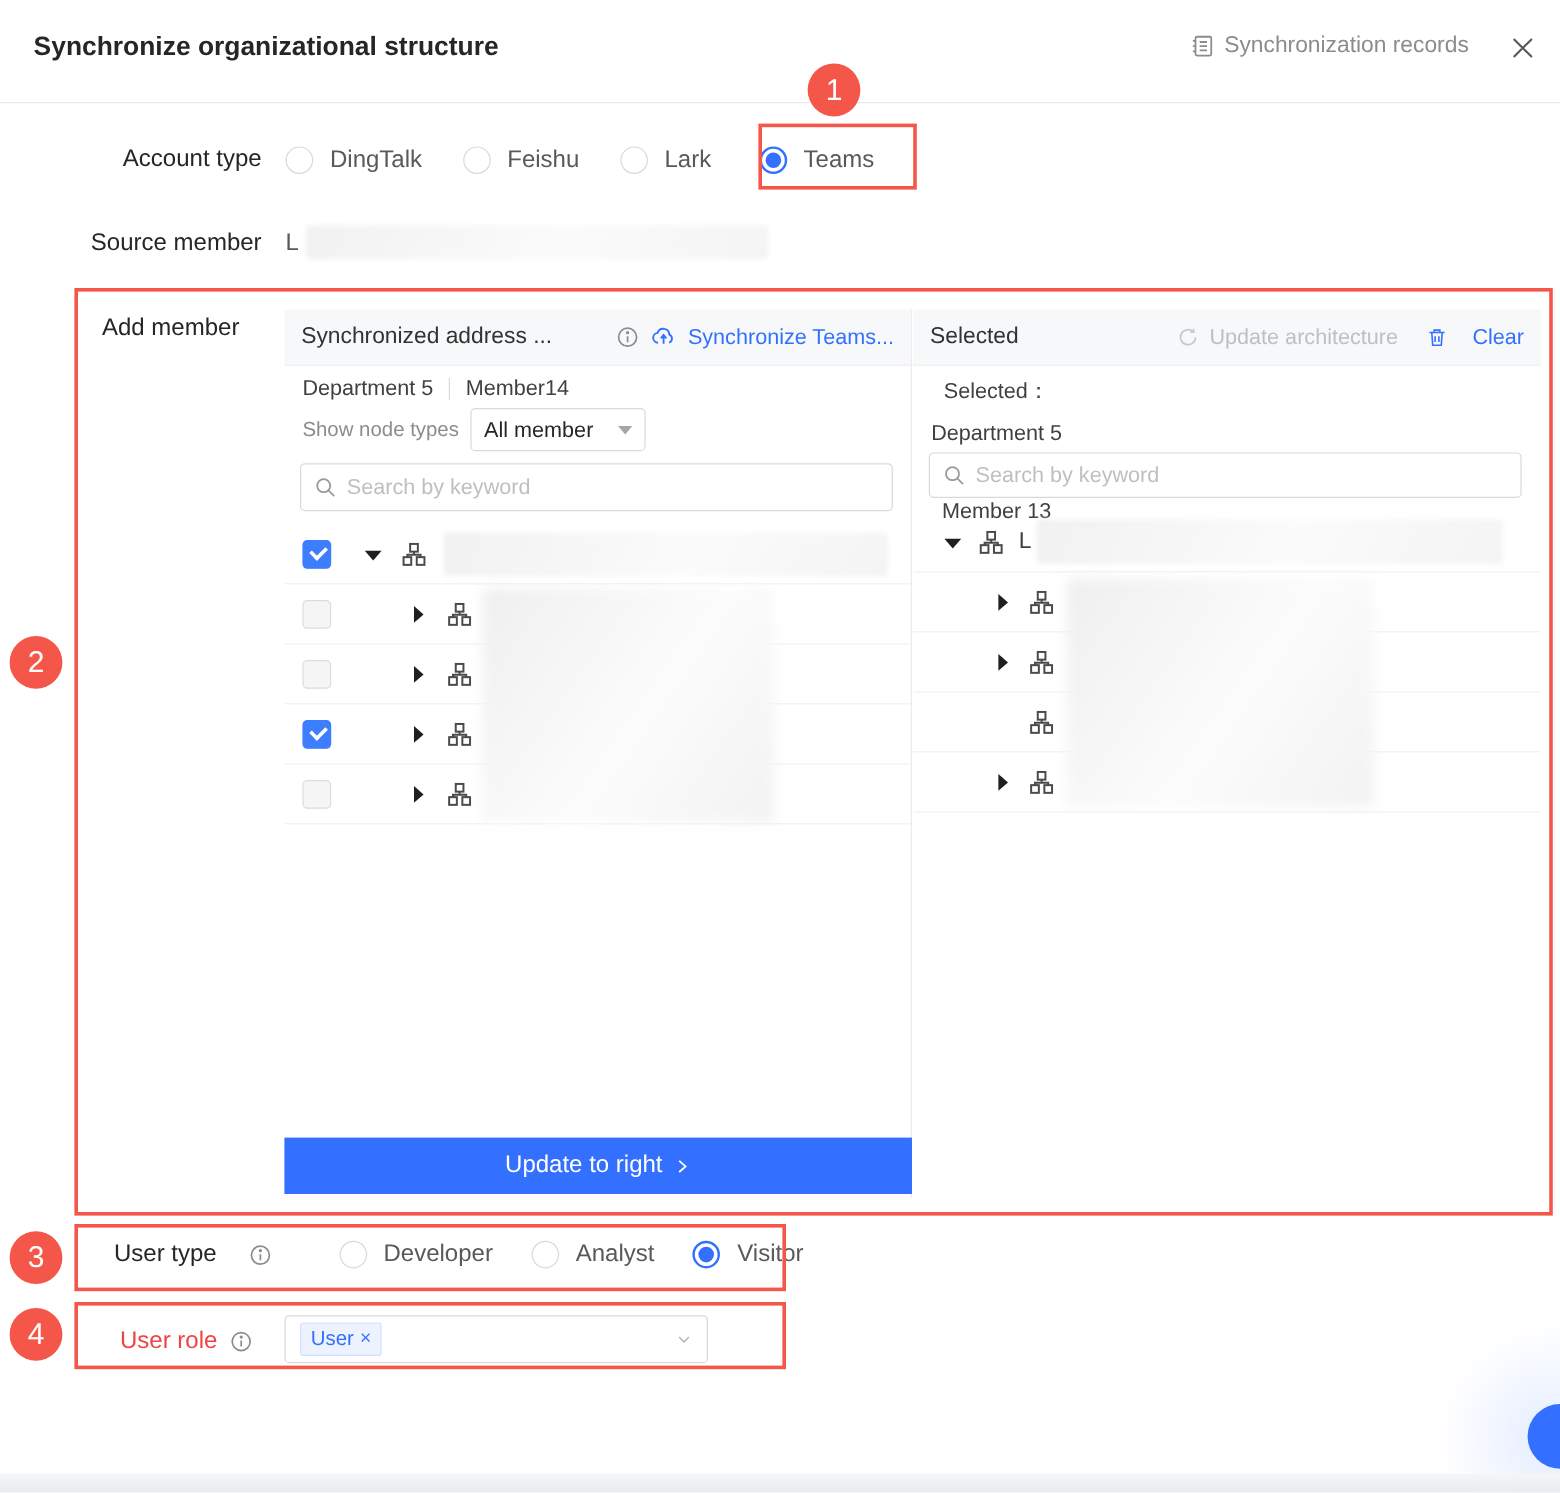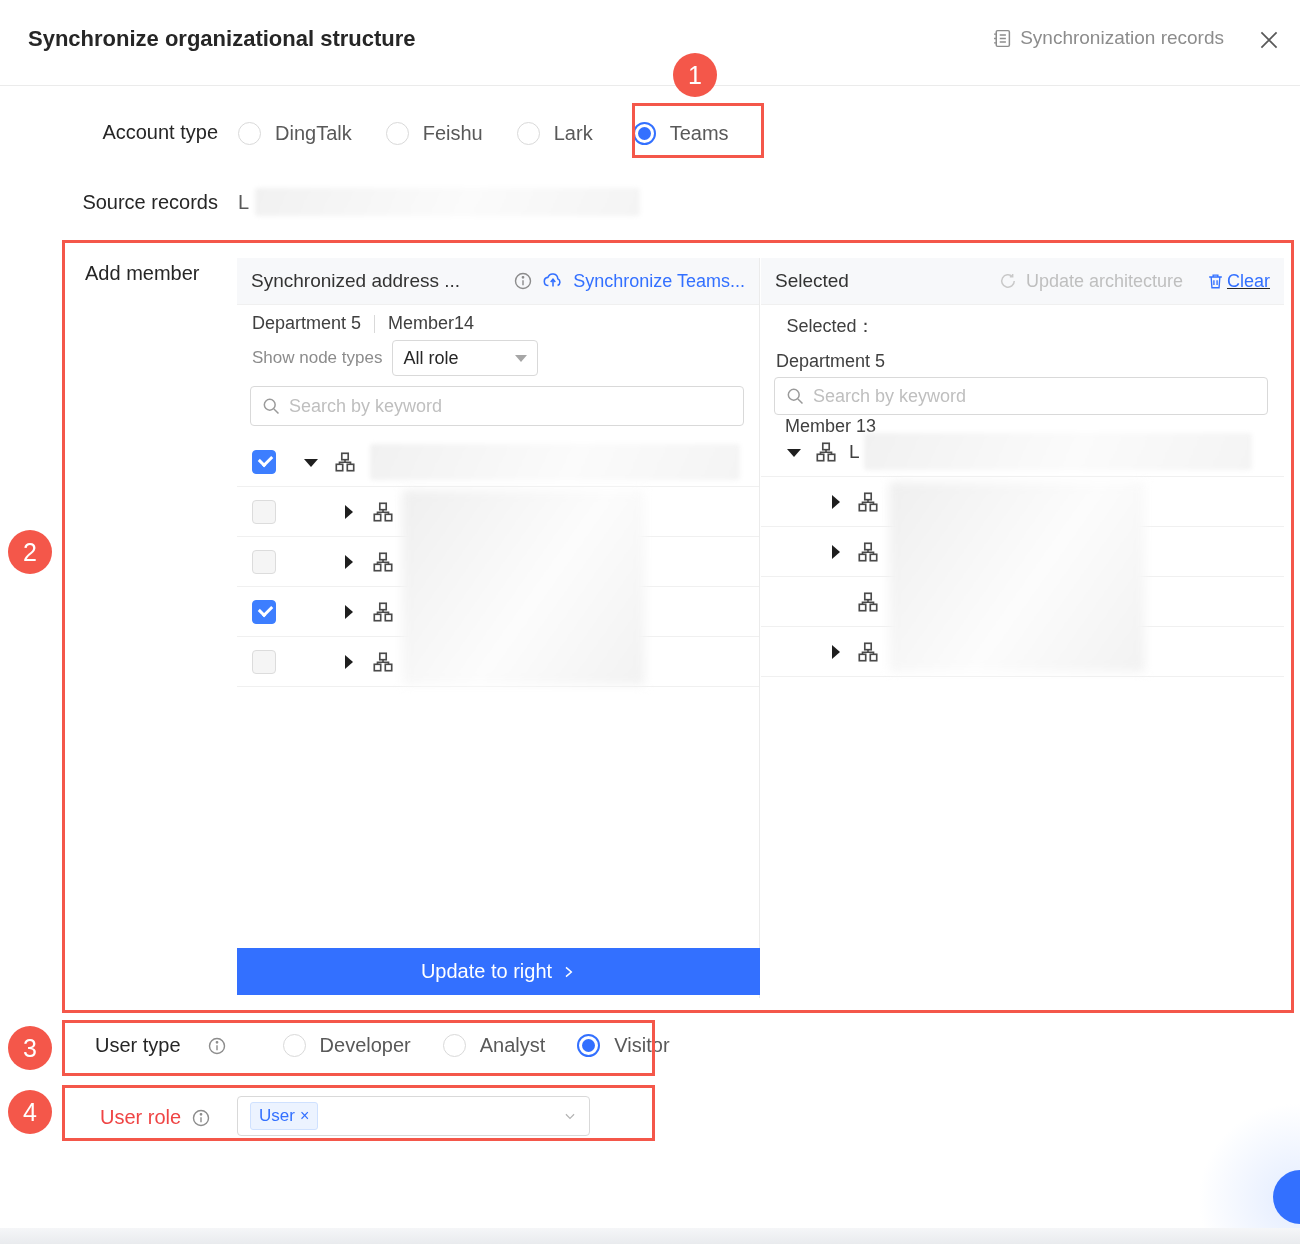--- a/index.html
+++ b/index.html
@@ -32,21 +32,21 @@
 
   
   .panel { position:absolute; top:258px; height:740px; background:#fff; }
   .panel.left  { left:237px; width:523px; border-right:1px solid #EBEBEB; }
   .panel.right { left:761px; width:523px; }
   .strip { height:47px; background:#F7F8FA; border-bottom:1px solid #F0F0F0; display:flex; align-items:center; padding:0 14px; }
   .strip-title { font-size:19px; color:#333; }
   .strip-right { margin-left:auto; display:flex; align-items:center; gap:9px; }
   .link-blue { color:#3370FF; font-size:18px; cursor:pointer; }
   .dim-action { display:flex; align-items:center; gap:8px; color:#BFBFBF; font-size:18px; }
-  .clear-action { display:flex; align-items:center; gap:2px; margin-left:14px; cursor:pointer;text-decoration:underline; }
+  .clear-action { display:flex; align-items:center; gap:20px; margin-left:14px; cursor:pointer; }
 
   .counts { position:absolute; left:15px; display:flex; align-items:center; gap:13px; font-size:18px; color:#404040; }
   .vdiv { width:1px; height:18px; background:#D9D9D9; }
 
   .node-filter { position:absolute; left:15px; display:flex; align-items:center; gap:10px; }
   .nf-label { font-size:17px; color:#8C8C8C; }
   .select-box { width:146px; height:36px; border:1px solid #D9D9D9; border-radius:4px; background:#fff;
                 display:flex; align-items:center; padding:0 10px; font-size:18px; color:#262626; cursor:pointer; }
   .tri-down { margin-left:auto; width:0; height:0; border-left:6px solid transparent; border-right:6px solid transparent; border-top:7px solid #A6A6A6; }
 
@@ -129,21 +129,21 @@
       <span class="opt-label">Lark</span>
     </div>
     <div class="radio-opt" style="margin-left:6px;">
       <span class="radio sel"></span>
       <span class="opt-label">Teams</span>
     </div>
   </div>
   <div class="red-box" style="left:632px; top:103px; width:132px; height:55px;"></div>
   <div class="badge" style="left:673px; top:53px;">1</div>
 
-  <div class="form-label" style="left:0; top:191px;">Source records</div>
+  <div class="form-label" style="left:0; top:191px;">Source member</div>
   <div style="position:absolute; left:238px; top:188px; display:flex; align-items:center;">
     <span style="font-size:20px; color:#595959;">L</span>
     <span class="blur-block" style="width:385px; height:28px; margin-left:6px;"></span>
   </div>
 
   <div class="red-box" style="left:62px; top:240px; width:1232px; height:773px;"></div>
   <div class="badge" style="left:8px; top:530px;">2</div>
   <div style="position:absolute; left:85px; top:262px; font-size:20px; color:#262626;">Add member</div>
 
   <div class="panel left">
@@ -167,21 +167,21 @@
       </span>
     </div>
     <div class="counts" style="top:55px;">
       <span>Department 5</span>
       <span class="vdiv"></span>
       <span>Member14</span>
     </div>
     <div class="node-filter" style="top:82px;">
       <span class="nf-label">Show node types</span>
       <span class="select-box">
-        <span>All role</span>
+        <span>All member</span>
         <span class="tri-down"></span>
       </span>
     </div>
     <div class="search" style="top:128px; width:494px;">
       <span>
         <svg width="20" height="20" viewBox="0 0 24 24" fill="none" stroke="#9a9a9a" stroke-width="1.8">
           <circle cx="10.5" cy="10.5" r="6.5"></circle>
             <path d="M15.5 15.5L21 21"></path>
         </svg>
       </span>

